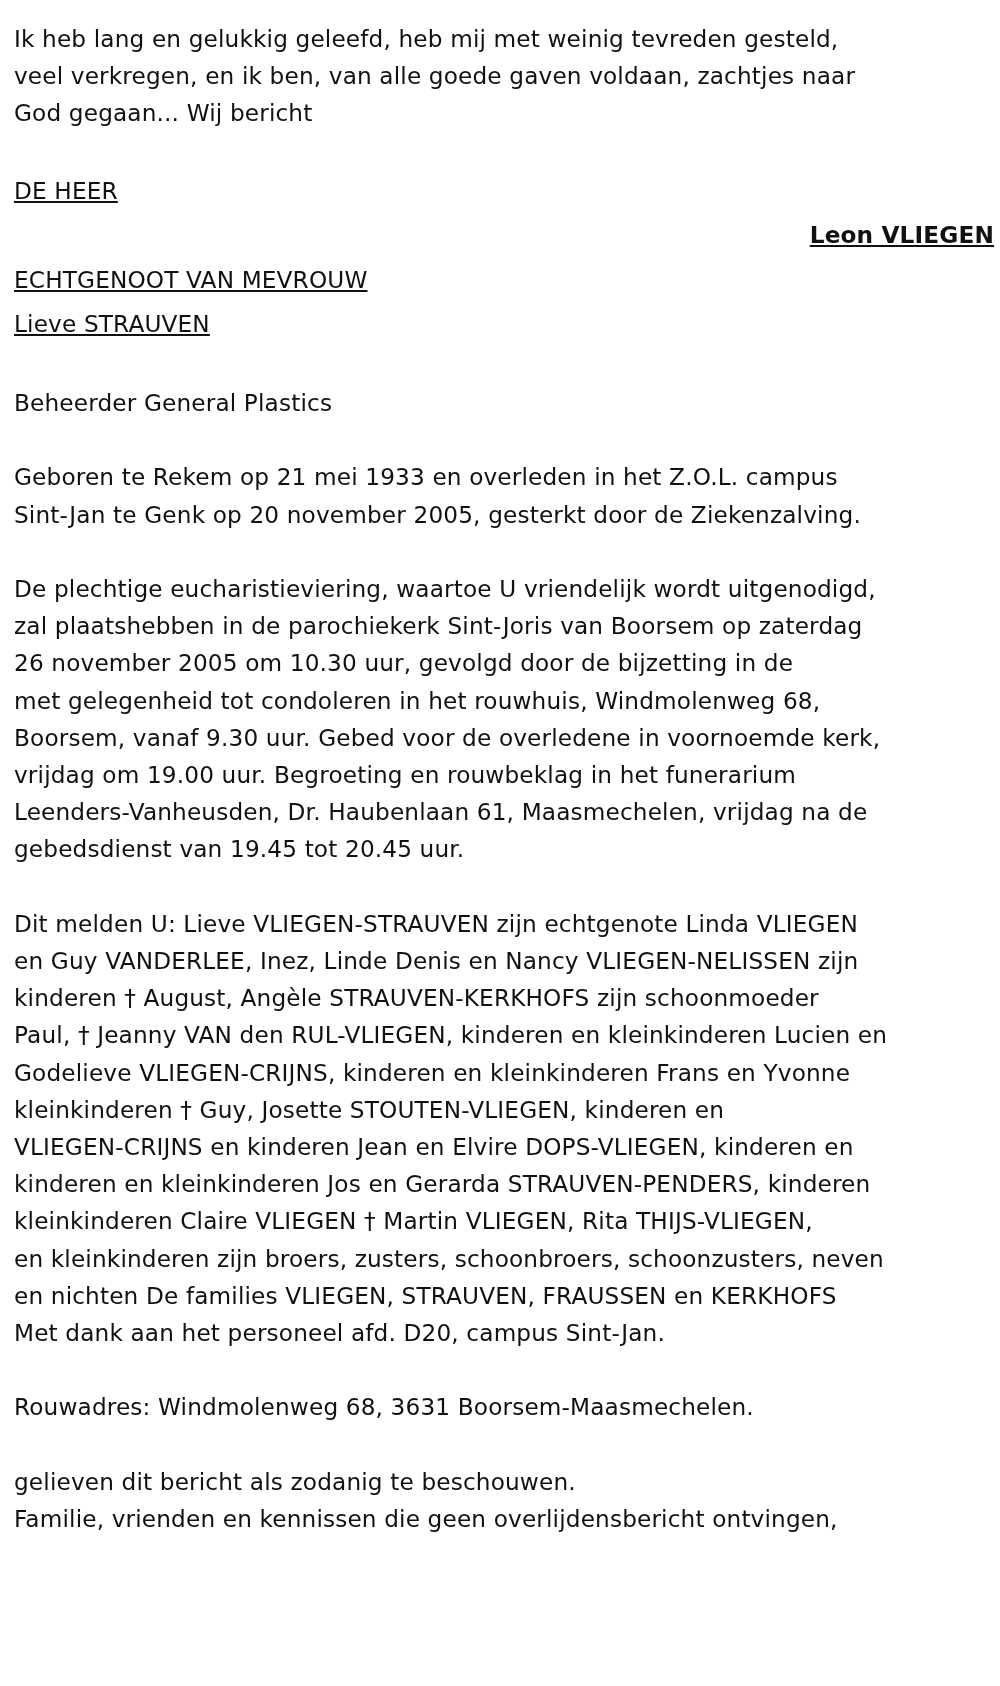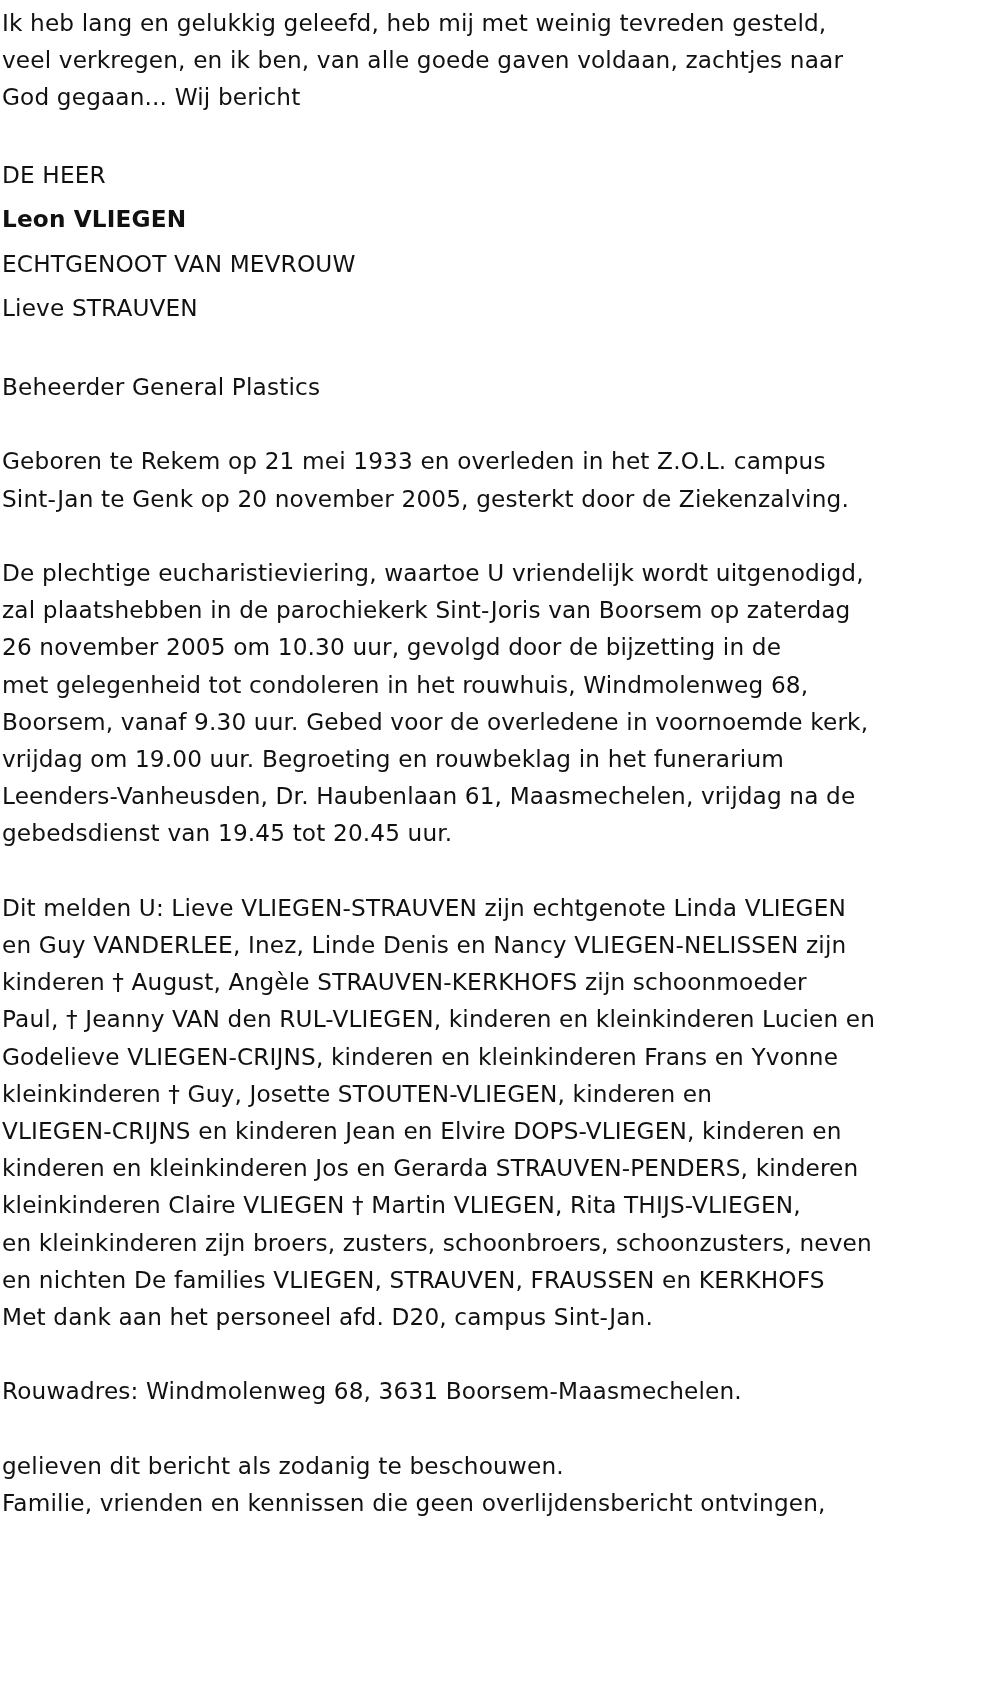--- a/index.html
+++ b/index.html
@@ -12,28 +12,29 @@
       height: 1686px;
       overflow: hidden;
       color: #111111;
       font-family: "DejaVu Sans", sans-serif;
       font-size: 23.2px;
       letter-spacing: 0.15px;
       line-height: 37.2px;
     }
     .doc {
       position: relative;
-      padding: 4px 0 0 2px;
+      padding: 4px 0 0 14px;
       width: 980px;
+      margin-top: 16px;
     }
     .block { margin: 0; }
     .line { display: block; white-space: pre; }
     .gap { height: 37.2px; }
-    .tight { line-height: 44.5px; }
-    .bold { font-weight: bold; }
+    .tight { line-height: 44.5px; text-decoration: underline; }
+    .bold { font-weight: bold; text-align: right; }
   </style>
 </head>
 <body>
 
 <div class="doc">
 
   <div class="block">
     <span class="line">Ik heb lang en gelukkig geleefd, heb mij met weinig tevreden gesteld,</span>
     <span class="line">veel verkregen, en ik ben, van alle goede gaven voldaan, zachtjes naar</span>
     <span class="line">God gegaan... Wij bericht</span>

